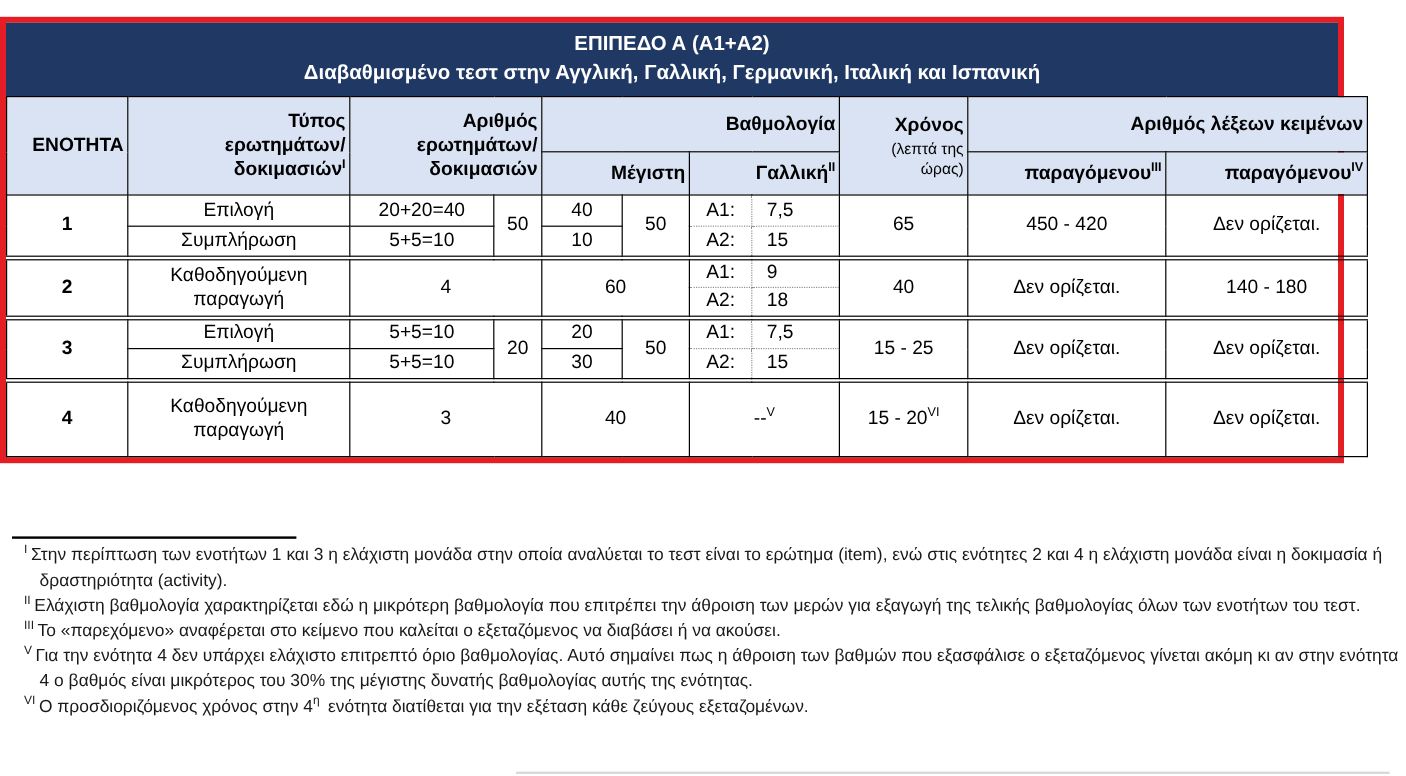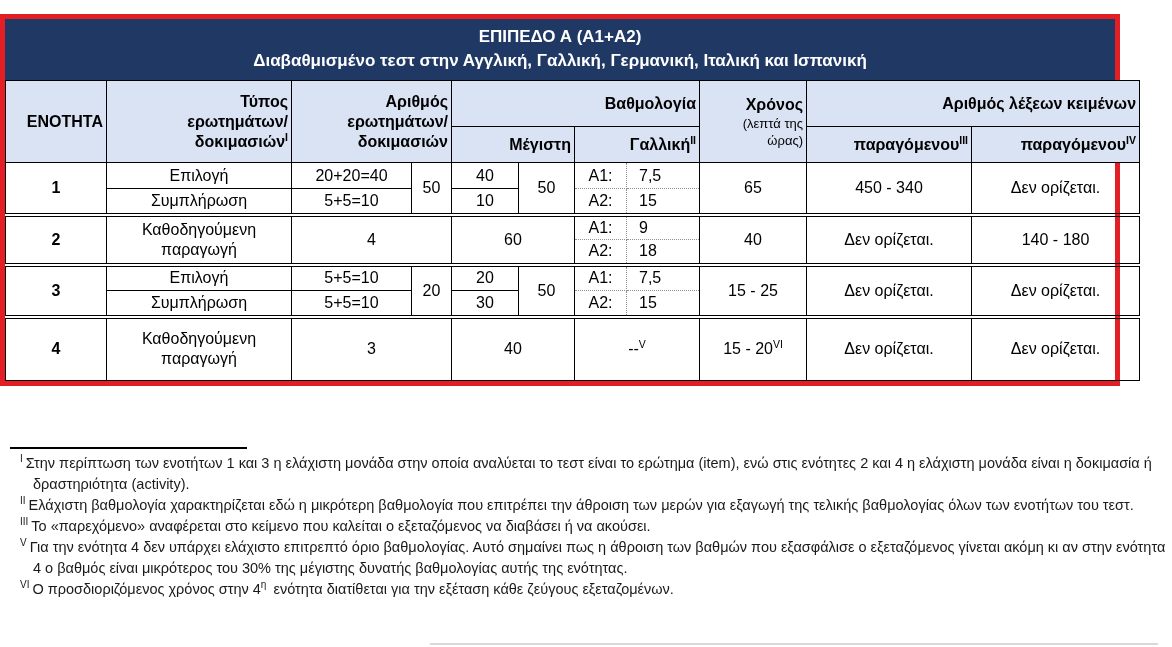--- a/index.html
+++ b/index.html
@@ -115,21 +115,21 @@
       <tr>
         <td class="row-num" rowspan="2">1</td>
         <td>Επιλογή</td>
         <td>20+20=40</td>
         <td rowspan="2">50</td>
         <td>40</td>
         <td rowspan="2">50</td>
         <td class="minlabel br-dot bb-dot">Α1:</td>
         <td class="minval bl-dot bb-dot">7,5</td>
         <td rowspan="2">65</td>
-        <td rowspan="2">450 - 340</td>
+        <td rowspan="2">450 - 420</td>
         <td rowspan="2">Δεν ορίζεται.</td>
       </tr>
       <tr>
         <td>Συμπλήρωση</td>
         <td>5+5=10</td>
         <td>10</td>
         <td class="minlabel br-dot bt-dot">Α2:</td>
         <td class="minval bl-dot bt-dot">15</td>
       </tr>
     </tbody>

